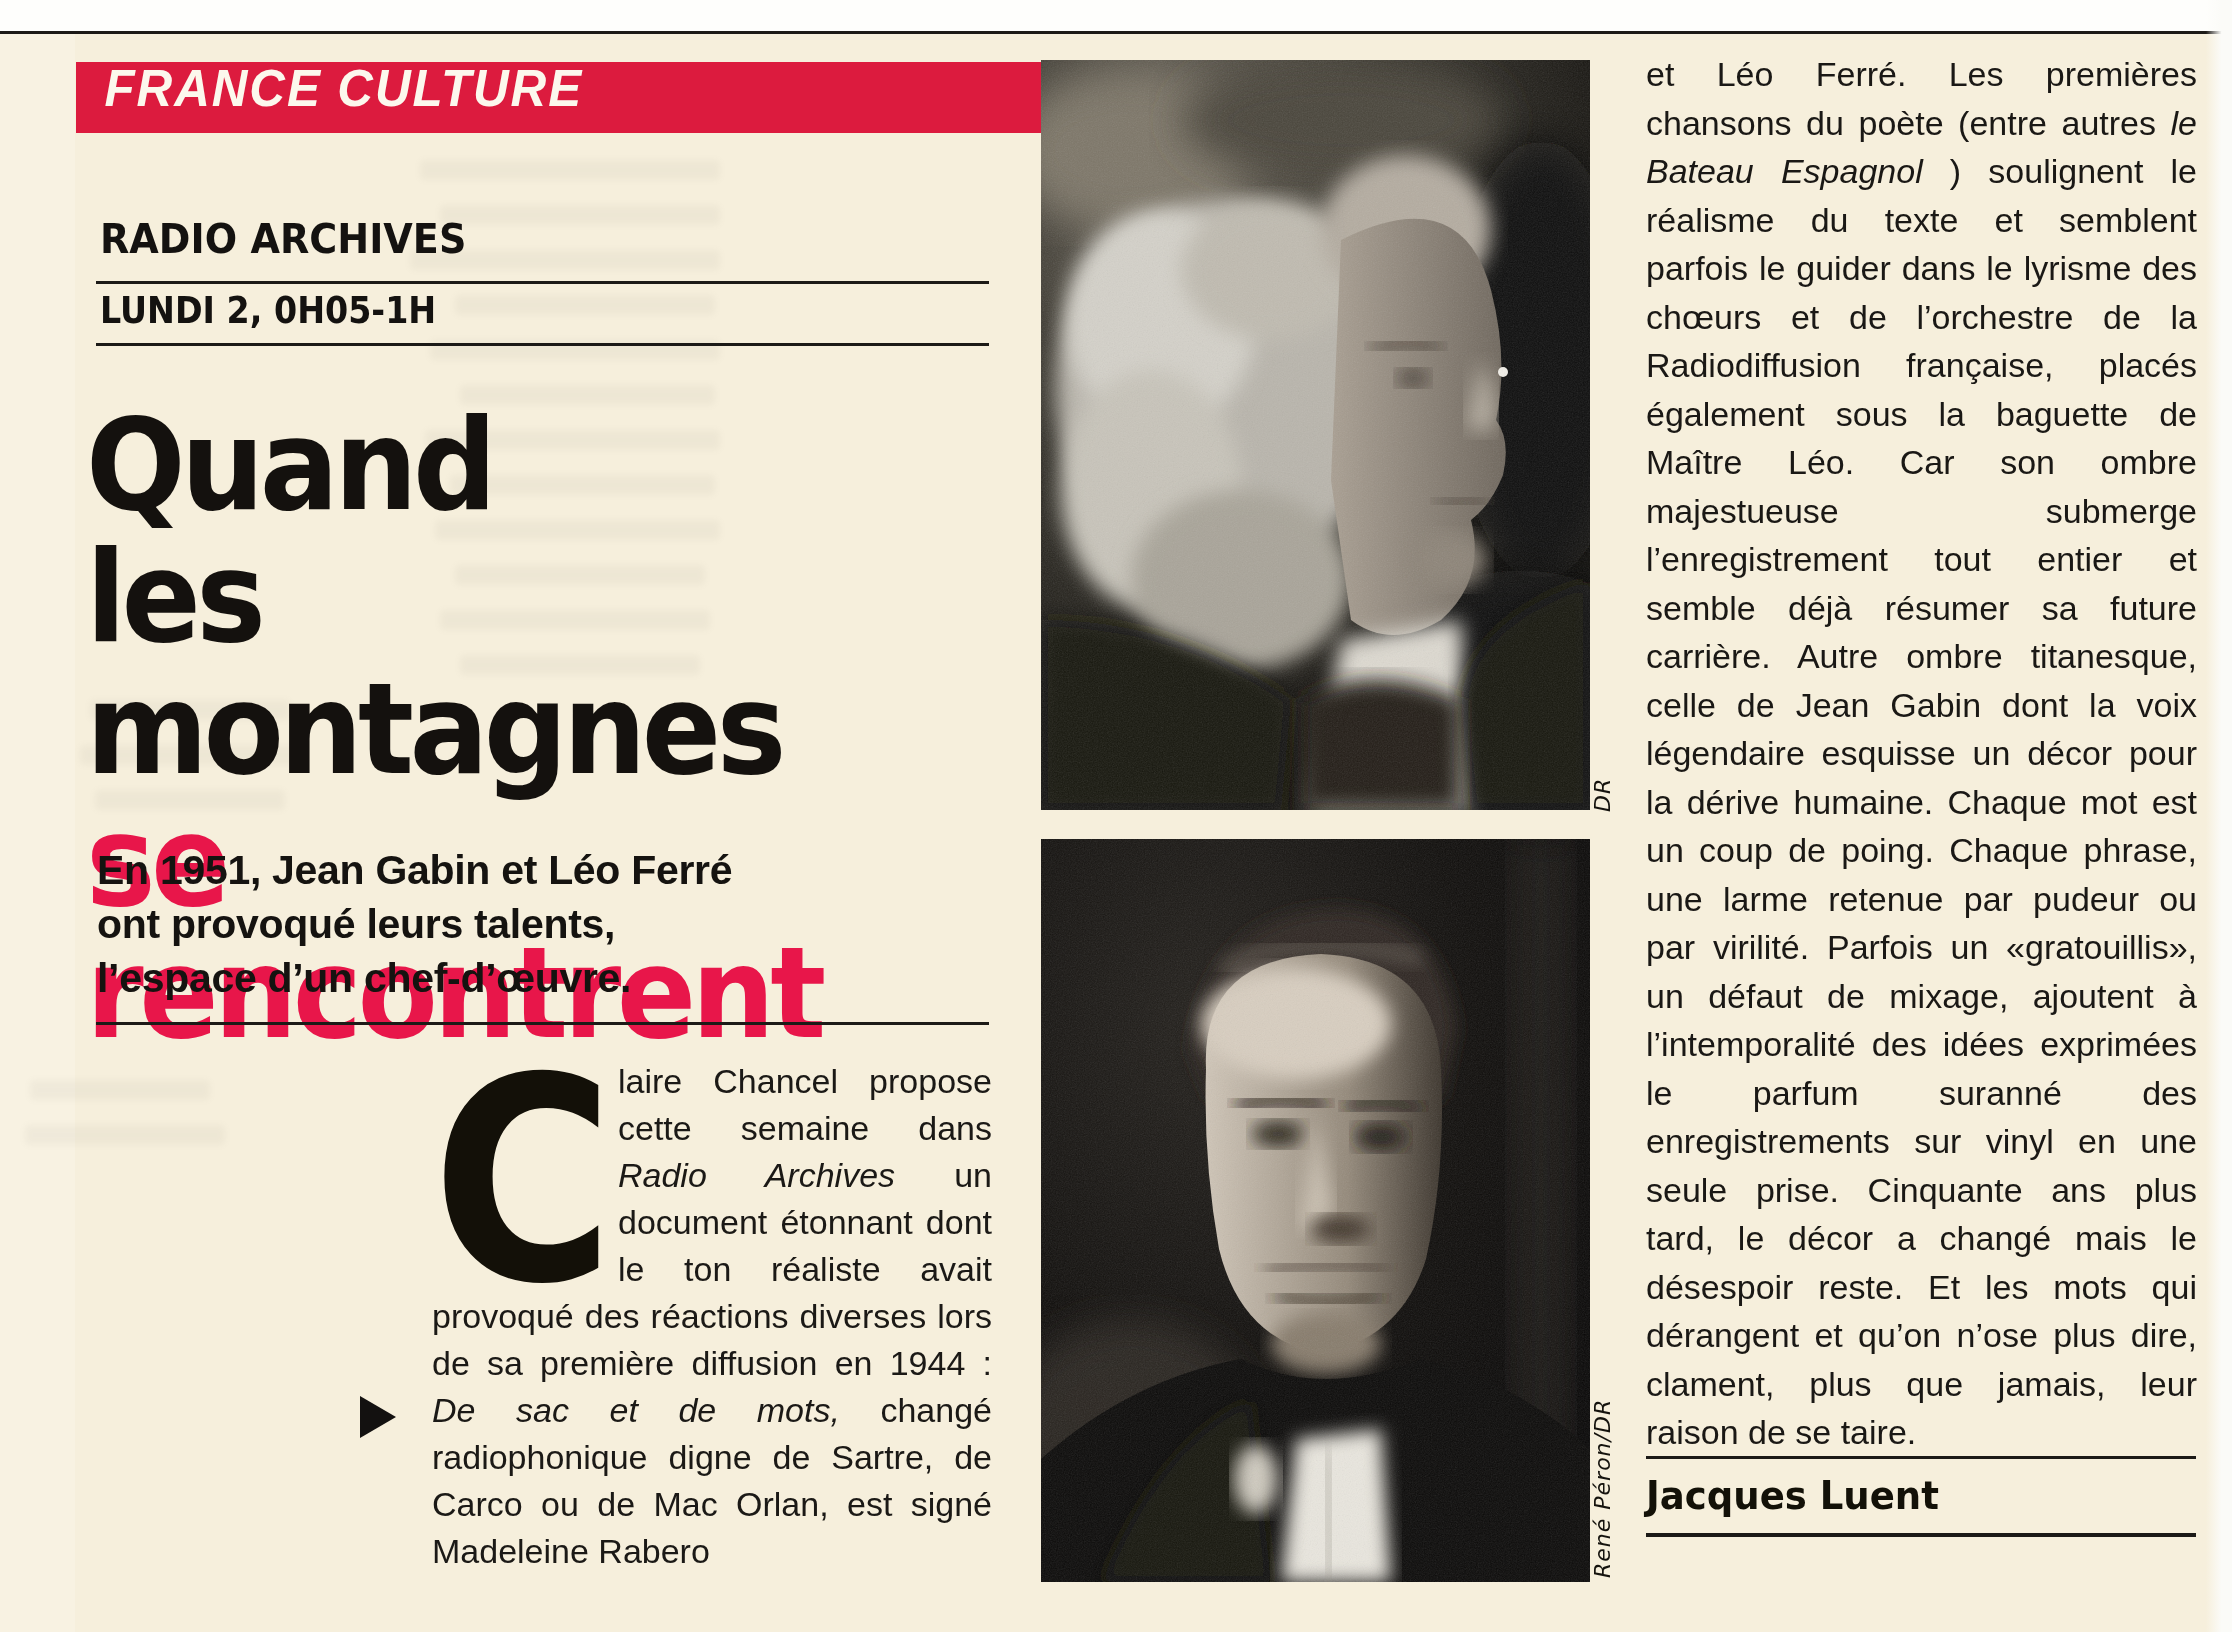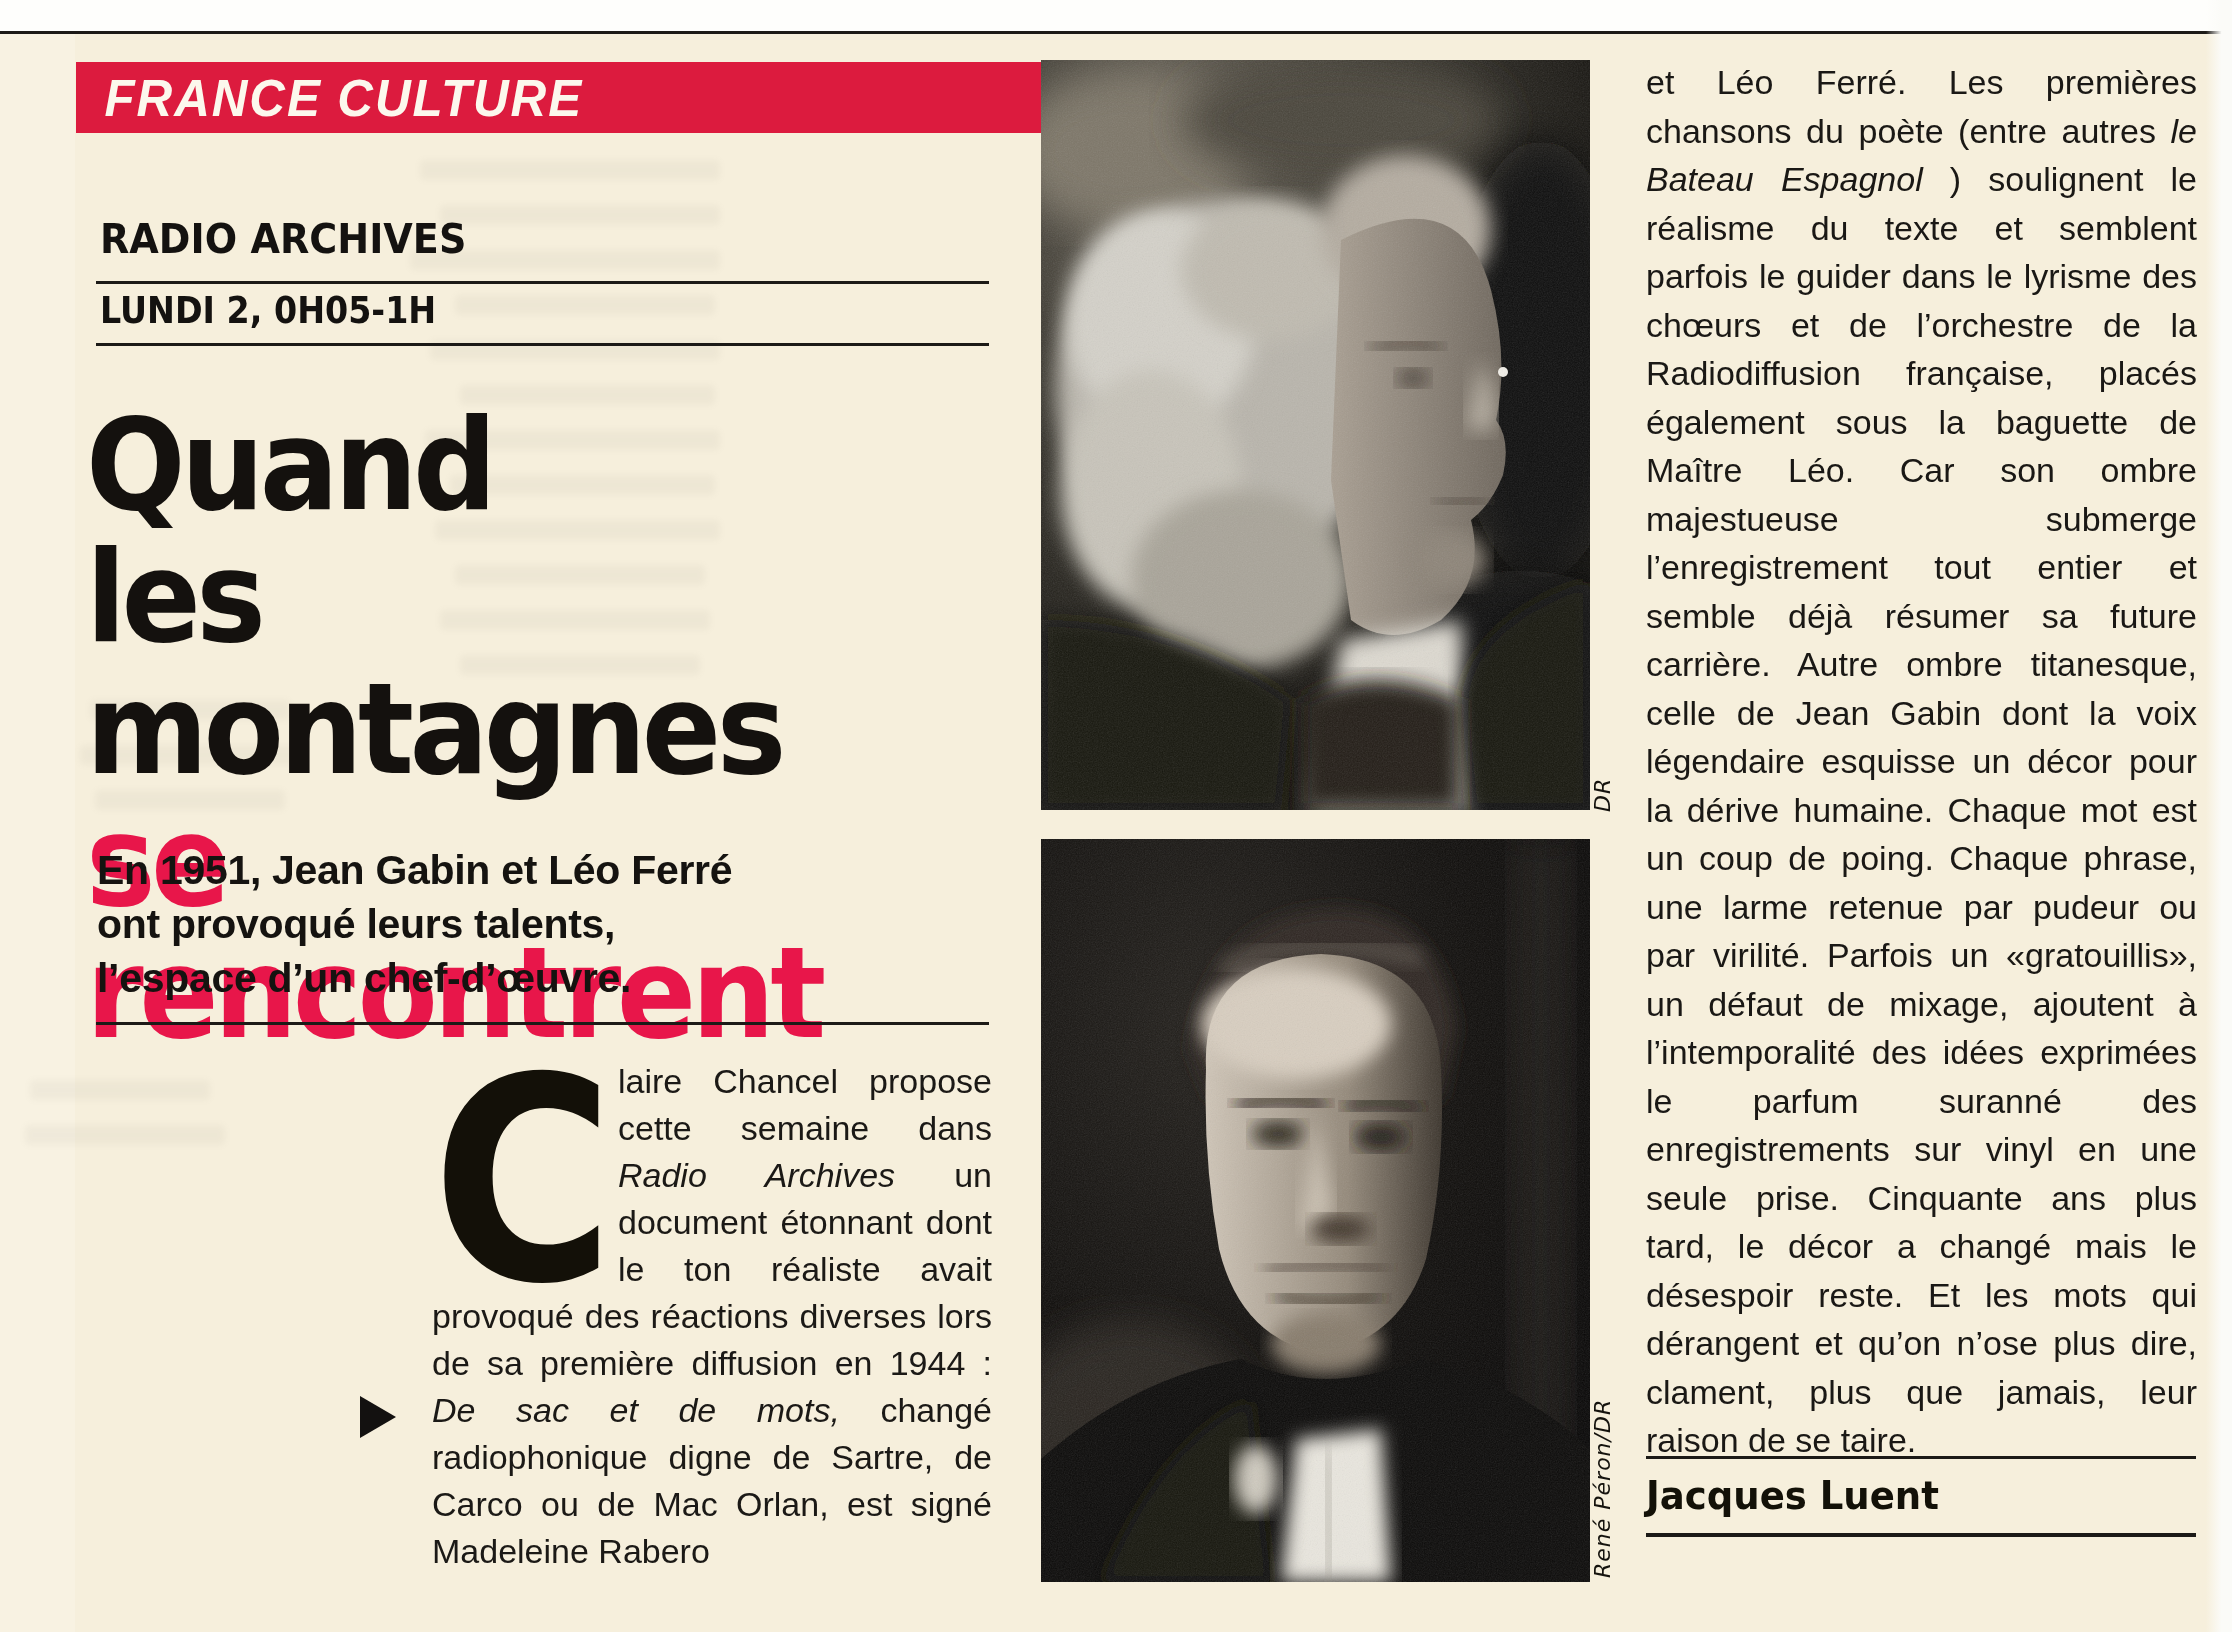--- a/index.html
+++ b/index.html
@@ -9,21 +9,21 @@
 
   
   .top-white{left:0;top:0;width:2232px;height:31px;background:#fefefc;}
   .top-rule{left:0;top:31px;width:2232px;height:3px;background:#1c1a17;}
   .right-white{left:2206px;top:0;width:26px;height:1632px;
                background:linear-gradient(90deg,rgba(252,252,250,0),#fbfbf8 60%);}
   .left-light{left:0;top:34px;width:75px;height:1598px;background:#f8f2e2;}
 
   
   .banner{left:76px;top:62px;width:981px;height:71px;background:var(--banner-red);
-          display:flex;align-items:center;}
+          display:flex;align-items:flex-start;}
   .banner-label{font:italic bold 52px/1 "Liberation Sans",sans-serif;color:#fcf8ed;
                 letter-spacing:2px;padding-left:30px;transform:scaleX(.95);transform-origin:0 50%;}
 
   
   .kicker{left:100px;top:219px;font:bold 41px/1 "DejaVu Sans",sans-serif;color:#141210;
           transform:scaleX(.93);transform-origin:0 0;letter-spacing:0;}
   .rule{background:#1c1a17;height:3px;}
   .rule-a{left:96px;top:281px;width:893px;}
   .schedule{left:100px;top:292px;font:bold 37px/1 "DejaVu Sans",sans-serif;color:#141210;
             transform:scaleX(.90);transform-origin:0 0;}
@@ -57,21 +57,21 @@
   .photo{background:#111;}
   .photo-top{left:1041px;top:60px;width:549px;height:750px;}
   .photo-bottom{left:1041px;top:839px;width:549px;height:743px;}
   .vcredit{writing-mode:vertical-rl;transform:rotate(180deg);
            font:italic 22px/1 "DejaVu Sans",sans-serif;color:#15130e;letter-spacing:1px;}
   .credit-top{left:1592px;top:728px;height:84px;}
   .credit-bottom{left:1592px;top:1368px;height:210px;}
 
   
   .article-right{left:1646px;top:50px;width:551px;font:400 34px/48.5px "Liberation Sans",sans-serif;
-                 color:#1a1815;text-align:justify;margin-top:8px;}
+                 color:#1a1815;text-align:justify;}
   .rule-d{left:1646px;top:1456px;width:550px;}
   .byline{left:1646px;top:1473px;font:bold 39px/1.2 "DejaVu Sans",sans-serif;color:#131108;
           transform:scaleX(.95);transform-origin:0 0;}
   .rule-e{left:1646px;top:1533px;width:550px;height:4px;}
 
   
   .ghost{position:absolute;background:#8a8578;opacity:.07;filter:blur(3px);height:20px;border-radius:4px;}
 </style>
 </head>
 <body>

